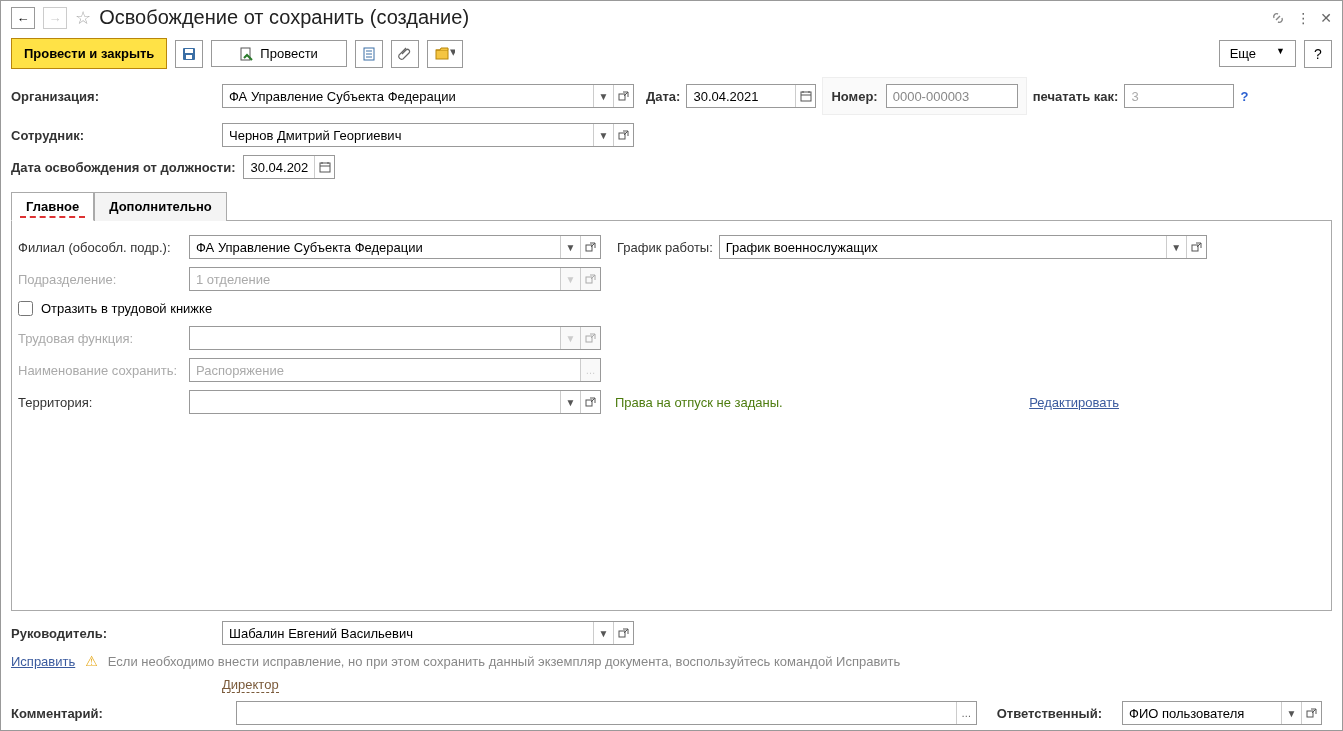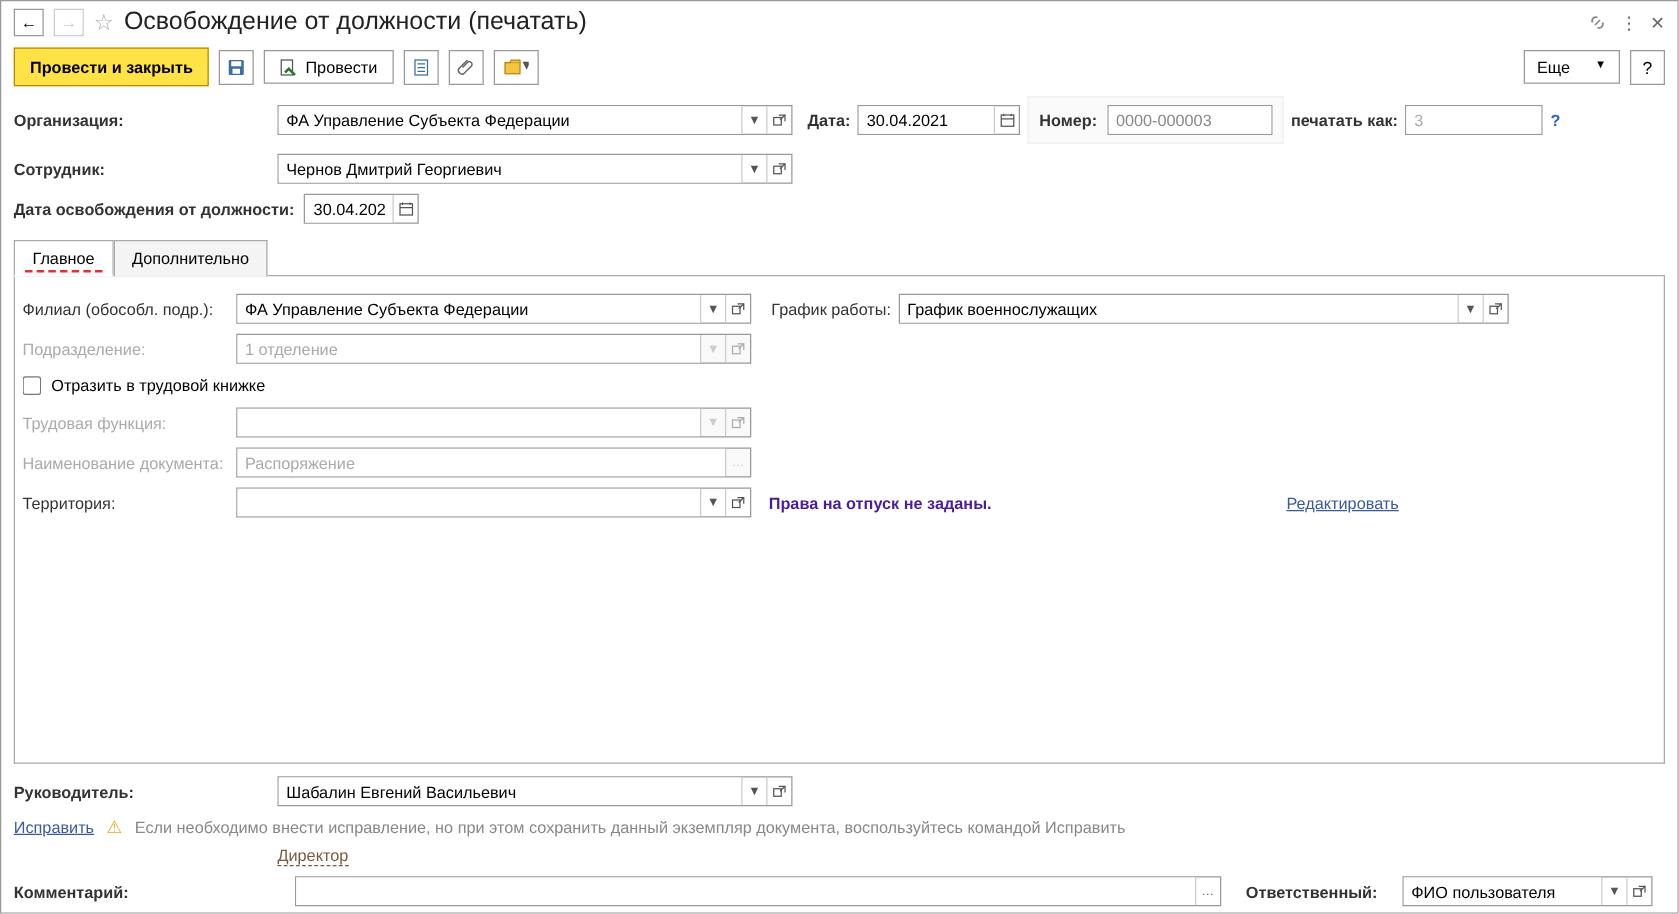--- a/index.html
+++ b/index.html
@@ -10,49 +10,49 @@
 .nav-btn { width: 24px; height: 22px; border: 1px solid #999; background: #fff; display: flex; align-items: center; justify-content: center; cursor: pointer; }
 .nav-btn.disabled { color: #ccc; border-color: #ccc; }
 .star-icon { font-size: 18px; color: #aaa; cursor: pointer; }
 .title-text { font-size: 20px; color: #222; flex: 1; }
 .title-right { display: flex; gap: 10px; align-items: center; }
 .title-icon { font-size: 14px; color: #666; cursor: pointer; }
 
 .toolbar { display: flex; align-items: center; padding: 4px 10px; gap: 8px; }
 .btn-yellow { background: #ffe246; border: 1px solid #b8860b; padding: 7px 12px; font-weight: bold; cursor: pointer; }
 .btn-icon { width: 28px; height: 28px; border: 1px solid #999; background: #fff; display: flex; align-items: center; justify-content: center; cursor: pointer; font-size: 14px; }
-.btn-text { border: 1px solid #999; background: #fff; padding: 5px 12px; display: flex; align-items: center; gap: 6px; cursor: pointer; }
+.btn-text { border: 1px solid #999; background: #fff; padding: 5px 28px; display: flex; align-items: center; gap: 6px; cursor: pointer; }
 .btn-text .icon { color: #2a7a2a; }
 .toolbar-spacer { flex: 1; }
 .btn-more { border: 1px solid #999; background: #fff; padding: 5px 10px; display: flex; align-items: flex-start; gap: 20px; cursor: pointer; }
 
 .form-row { display: flex; align-items: center; padding: 4px 10px; gap: 6px; }
 .form-label { color: #333; white-space: nowrap; font-weight: bold; }
 .input-group { display: flex; border: 1px solid #999; height: 24px; background: #fff; }
 .input-group input { border: none; outline: none; padding: 0 6px; flex: 1; font-size: 13px; min-width: 0; }
 .input-group .ig-btn { width: 20px; border-left: 1px solid #ccc; display: flex; align-items: center; justify-content: center; cursor: pointer; font-size: 10px; color: #555; }
 .input-group.ro { background: #f9f9f9; }
 .input-group.ro input { color: #888; }
 .num-box { border: 1px solid #eee; background: #fafafa; padding: 6px 8px; display: flex; align-items: center; gap: 8px; }
 
-.tabs { display: flex; border-bottom: 1px solid #aaa; margin: 8px 10px 0 10px; }
+.tabs { display: flex; border-bottom: 1px solid #aaa; margin: 8px 10px 0 10px; font-weight: bold; }
 .tab { padding: 6px 14px; border: 1px solid #aaa; border-bottom: none; background: #f4f4f4; cursor: pointer; position: relative; top: 1px; }
 .tab.active { background: #fff; border-bottom: 1px solid #fff; }
 .tab.active .tab-underline { position: absolute; bottom: 2px; left: 8px; right: 8px; border-bottom: 2px dashed #d33; }
 
 .tab-panel { border: 1px solid #aaa; border-top: none; margin: 0 10px; padding: 10px 6px; min-height: 390px; }
 .panel-row { display: flex; align-items: center; gap: 6px; padding: 4px 0; }
 .panel-label { width: 165px; color: #333; }
 .panel-label.dis { color: #aaa; }
 .panel-right-label { color: #333; }
 
 .checkbox-row { display: flex; align-items: center; gap: 8px; padding: 6px 0; }
 .checkbox-row input { width: 15px; height: 15px; }
 
-.hint-text { color: #4c1d95; padding-left: 8px; font-weight: bold; }
+.hint-text { color: #4d7c0f; padding-left: 8px; }
 .link { color: #3a5a9e; text-decoration: underline; cursor: pointer; }
 .link-dotted { color: #7a5a3a; border-bottom: 1px dashed #7a5a3a; cursor: pointer; display: inline-block; }
 
 .footer-section { padding: 6px 10px; }
 .warn-icon { color: #e6a817; font-size: 14px; }
 .warn-text { color: #888; }
 
 svg { display: block; }
 </style>
 </head>
@@ -61,21 +61,21 @@
 <div class="window">
 
   <div class="titlebar">
     <div class="nav-btn">
         <span>←</span>
       </div>
     <div class="nav-btn disabled">
         <span>→</span>
       </div>
     <span class="star-icon">☆</span>
-    <div class="title-text">Освобождение от должности (печатать)</div>
+    <div class="title-text">Освобождение от сохранить (создание)</div>
     <div class="title-right">
       <span class="title-icon">
         <svg width="16" height="16" viewBox="0 0 16 16">
             <path d="M6 10 L10 6 M4 8 a3 3 0 0 1 4-4 M12 8 a3 3 0 0 1 -4 4" stroke="#888" stroke-width="1.4" fill="none"></path>
           </svg>
       </span>
       <span class="title-icon">⋮</span>
       <span class="title-icon">✕</span>
     </div>
   </div>
@@ -261,21 +261,21 @@
           <svg width="11" height="11" viewBox="0 0 11 11">
               <rect x="1" y="3" width="6" height="6" stroke="#aaa" fill="none"></rect>
               <path d="M5 1 L10 1 L10 6" stroke="#aaa" fill="none"></path>
               <line x1="10" y1="1" x2="6" y2="5" stroke="#aaa"></line>
             </svg>
         </div>
       </div>
     </div>
 
     <div class="panel-row">
-      <span class="panel-label dis">Наименование документа:</span>
+      <span class="panel-label dis">Наименование сохранить:</span>
       <div class="input-group ro" style="width:412px">
         <input readonly="" style="color: rgb(170, 170, 170);" value="Распоряжение">
         <div class="ig-btn" style="color:#ccc">…</div>
       </div>
     </div>
 
     <div class="panel-row">
       <span class="panel-label">Территория:</span>
       <div class="input-group" style="width:412px">
         <input style="">

